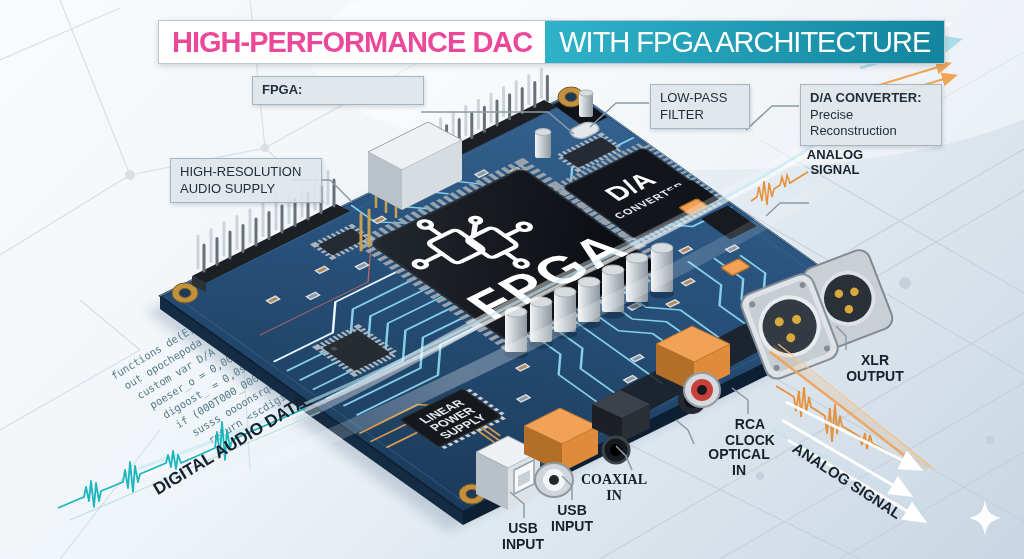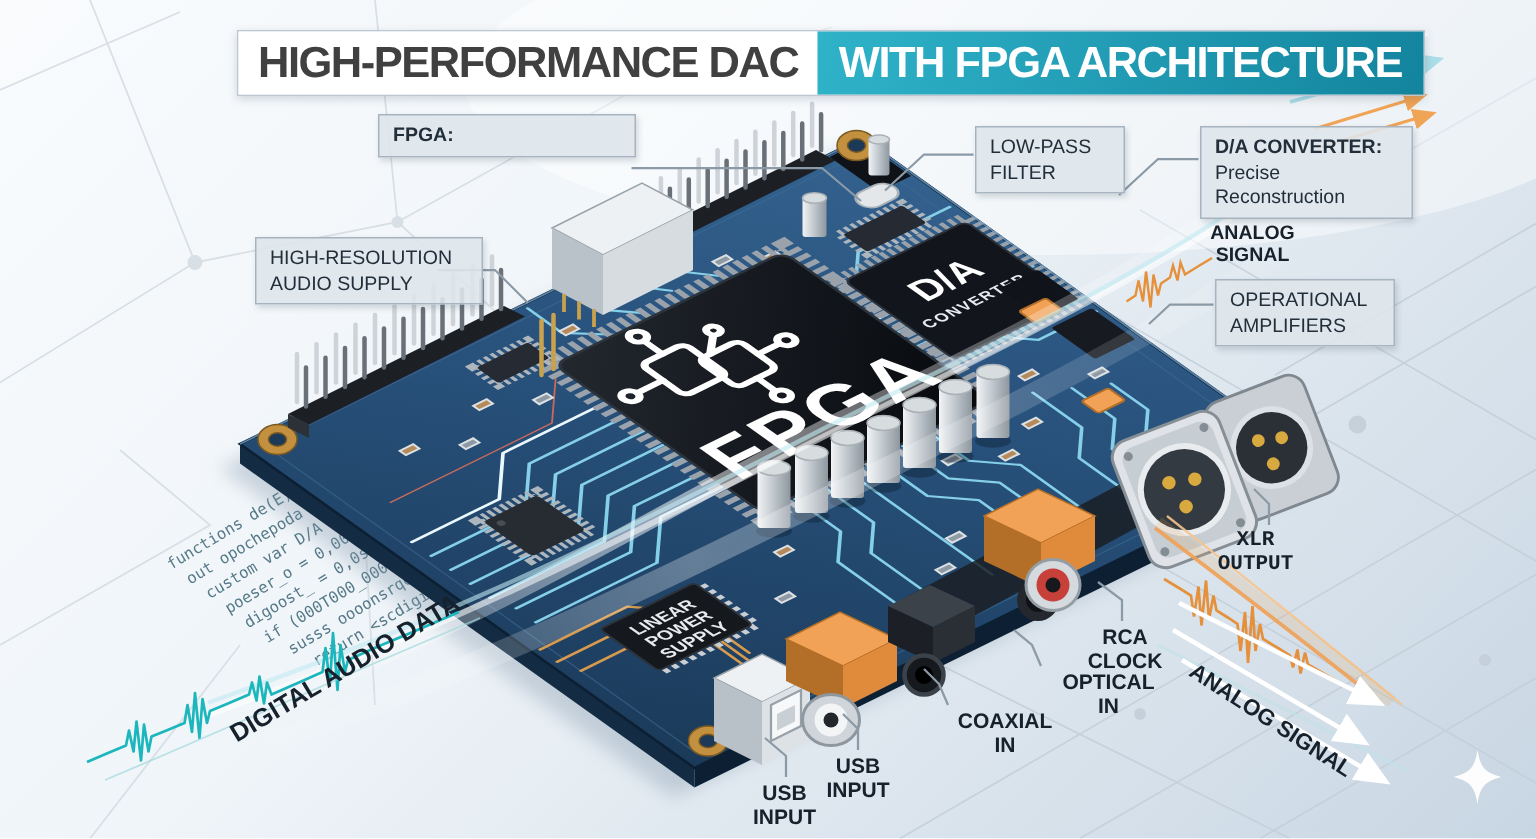--- a/index.html
+++ b/index.html
@@ -3,24 +3,24 @@
 <meta charset="utf-8">
 <style>
   html,body{margin:0;padding:0;}
   body{width:1024px;height:559px;overflow:hidden;font-family:"Liberation Sans",sans-serif;}
   #scene{position:relative;width:1024px;height:559px;
     background:linear-gradient(135deg,#f9fbfd 0%,#f0f5f9 40%,#dde6ee 70%,#c8d6e3 100%);}
   #art{position:absolute;left:0;top:0;}
   
   .banner{position:absolute;left:158px;top:20px;height:42px;display:flex;align-items:stretch;
     border:1px solid #bcc7d1;box-shadow:0 2px 6px rgba(30,50,70,.18);z-index:30;}
-  .banner-left{background:#ffffff;color:#404040;display:flex;align-items:center;
+  .banner-left{background:#ffffff;color:#ec4899;display:flex;align-items:center;
     padding:0 13px;font-weight:700;font-size:29px;letter-spacing:-1px;white-space:nowrap;}
   .banner-right{background:linear-gradient(100deg,#2fb3c9 0%,#13849e 100%);color:#ffffff;display:flex;align-items:center;
-    padding:0 14px;font-weight:700;font-size:29px;letter-spacing:-1px;white-space:nowrap;}
+    padding:0 14px;font-weight:400;font-size:29px;letter-spacing:-1px;white-space:nowrap;}
   
   .co{position:absolute;background:rgba(222,229,235,.9);border:1px solid #a7b4c0;
     box-shadow:1px 2px 4px rgba(40,60,80,.18);padding:5px 9px;font-size:13px;line-height:1.28;
     color:#222e3a;z-index:20;}
   .co .h{font-weight:700;}
   
   .lbl{position:absolute;font-size:14px;font-weight:700;color:#16212c;line-height:1.15;
     text-align:center;z-index:20;}
   .lbl-sm{font-size:13px;}
   .rot{transform-origin:center center;white-space:nowrap;}
@@ -415,26 +415,23 @@
   <div class="co" style="left:170px;top:158px;width:132px;">
     <span>HIGH-RESOLUTION AUDIO SUPPLY</span>
   </div>
   <div class="co" style="left:650px;top:84px;width:80px;">
     <span>LOW-PASS FILTER</span>
   </div>
   <div class="co" style="left:800px;top:84px;width:122px;">
     <span class="h">D/A CONVERTER:</span><br>
     <span>Precise Reconstruction</span>
   </div>
-  <div class="co" style="left:810px;top:186px;width:100px;">
-    <span>OPERATIONAL AMPLIFIERS</span>
-  </div>
 
   <div class="lbl lbl-sm" style="left:795px;top:148px;width:80px;">ANALOG SIGNAL</div>
-  <div class="lbl" style="left:800px;top:352px;width:74px;font-family:Liberation Mono, monospace;">XLR OUTPUT</div>
+  <div class="lbl" style="left:838px;top:352px;width:74px;">XLR OUTPUT</div>
   <div class="lbl" style="left:718px;top:416px;width:64px;">RCA CLOCK</div>
   <div class="lbl" style="left:662px;top:446px;width:66px;margin-left:44px;">OPTICAL IN</div>
-  <div class="lbl" style="left:636px;top:472px;width:68px;">COAXIAL IN</div>
+  <div class="lbl" style="left:580px;top:472px;width:68px;font-family:Liberation Serif, serif;">COAXIAL IN</div>
   <div class="lbl" style="left:548px;top:502px;width:48px;">USB INPUT</div>
   <div class="lbl" style="left:496px;top:520px;width:54px;">USB INPUT</div>
   <div class="lbl rot" style="left:120px;top:436px;width:220px;font-size:17px;transform:rotate(-31deg);">DIGITAL AUDIO DATA</div>
   <div class="lbl rot" style="left:782px;top:472px;width:130px;font-size:15px;transform:rotate(33deg);">ANALOG SIGNAL</div>
 </div>
 
 </body></html>

